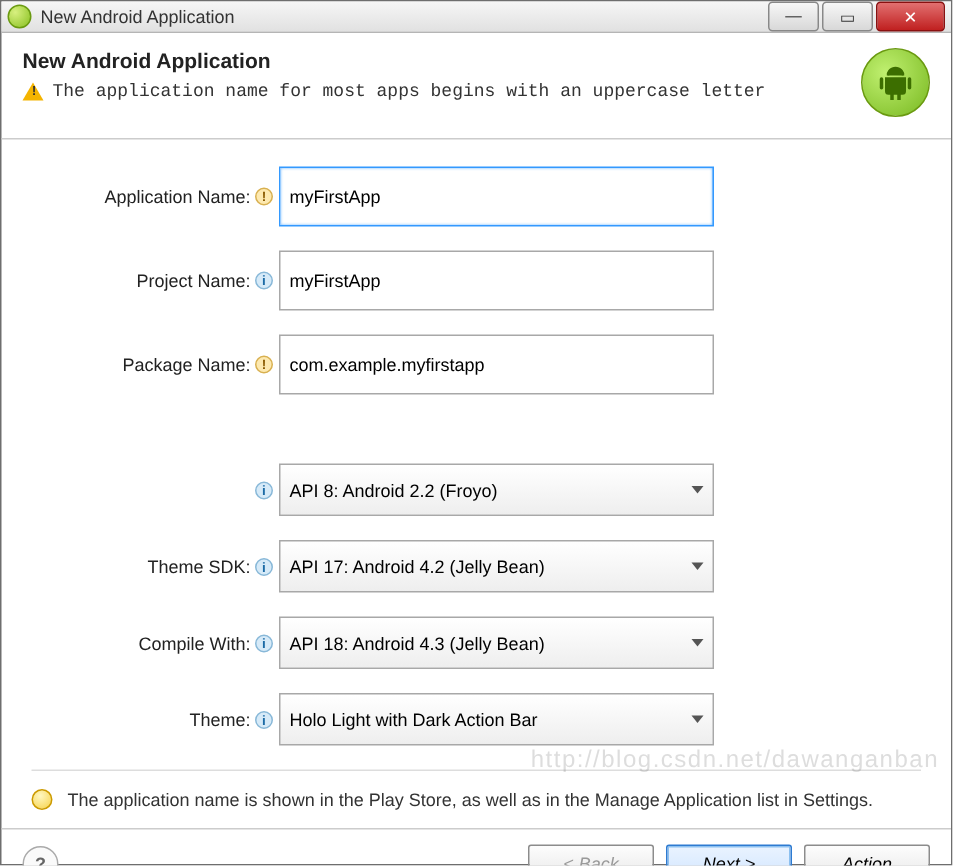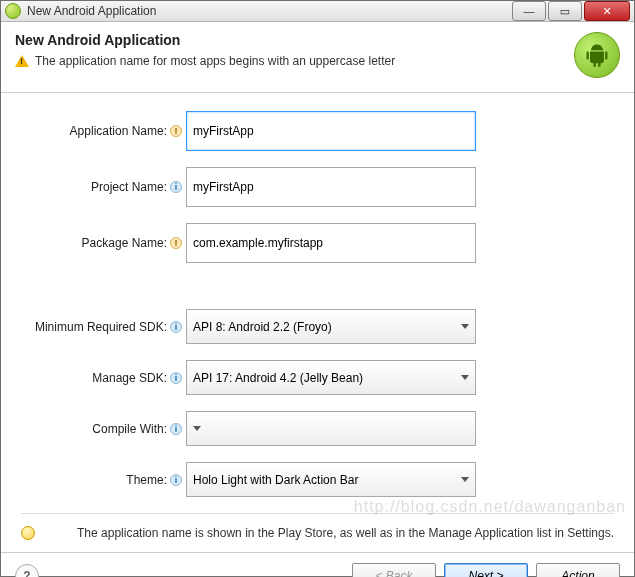--- a/index.html
+++ b/index.html
@@ -48,21 +48,21 @@
 .winbtn.close { background: linear-gradient(#e27070,#c02020); color:#fff; border-color:#8a1010; width:46px;}
 .header {
   padding: 10px 14px 14px 14px;
   border-bottom: 1px solid #ccc;
   display: flex;
   align-items: flex-start;
   position: relative;
 }
 .header-text { flex: 1; }
 .dialog-title { font-weight: bold; font-size: 14px; color:#222; margin-bottom:6px; }
-.warn-row { display:flex; align-items:center; gap:6px; color:#333; }
+.warn-row { display:flex; align-items:center; gap:6px; color:#333;font-family:Liberation Mono, monospace; }
 .warn-icon {
   width:0;height:0;border-left:7px solid transparent;border-right:7px solid transparent;border-bottom:12px solid #f4b400;position:relative;
 }
 .warn-icon::after{content:"!";position:absolute;left:-2px;top:1px;font-size:9px;font-weight:bold;color:#333;}
 .android-badge {
   width:46px;height:46px;border-radius:50%;
   background: radial-gradient(circle at 35% 35%, #c0f070, #78b820);
   border:1px solid #6a9a10;
   display:flex;align-items:center;justify-content:center;
 }
@@ -88,21 +88,21 @@
   width: 290px; height:35px;
   border:1px solid #a8a8a8;
   background: linear-gradient(#fff,#eee);
   padding:2px 6px; font-size:12px;
   display:flex;align-items:center;justify-content:space-between;
   cursor:pointer;
 }
 .select .caret{width:0;height:0;border-left:4px solid transparent;border-right:4px solid transparent;border-top:5px solid #555;}
 .spacer-row { height:14px; grid-column:1/3; }
 .hr { border:none; border-top:1px solid #ddd; margin:16px 0 10px 0;}
-.hint-row { display:flex; gap:10px; align-items:flex-start; color:#333; line-height:1.5;justify-content:space-between; }
+.hint-row { display:flex; gap:10px; align-items:flex-start; color:#333; line-height:1.5; }
 .bulb-icon{width:14px;height:14px;border-radius:50%;background:radial-gradient(circle at 40% 30%,#fff7c0,#f6d24a);border:1px solid #cc9a00;flex-shrink:0;margin-top:2px;}
 .footer {
   border-top:1px solid #ccc;
   padding:10px 14px;
   display:flex; align-items:center; gap:8px;
 }
 .help-btn{
   width:24px;height:24px;border:1px solid #aaa;border-radius:50%;
   display:flex;align-items:center;justify-content:center;color:#666;font-weight:bold;
   background:#fafafa;cursor:pointer;
@@ -174,42 +174,42 @@
 
       <div class="label-cell">
         <span>Package Name:</span>
         <span class="warn-small">!</span>
       </div>
       <div><input class="text-input" value="com.example.myfirstapp" style=""></div>
 
       <div class="spacer-row"></div>
 
       <div class="label-cell">
-        <span>Minimum Required SDK:</span>
         <span class="info-icon">i</span>
       </div>
       <div class="select">
         <span>API 8: Android 2.2 (Froyo)</span>
         <span class="caret"></span>
       </div>
 
       <div class="label-cell">
-        <span>Manage SDK:</span>
+        <span>Theme SDK:</span>
         <span class="info-icon">i</span>
       </div>
       <div class="select">
         <span>API 17: Android 4.2 (Jelly Bean)</span>
         <span class="caret"></span>
       </div>
 
       <div class="label-cell">
         <span>Compile With:</span>
         <span class="info-icon">i</span>
       </div>
       <div class="select">
+        <span>API 18: Android 4.3 (Jelly Bean)</span>
         <span class="caret"></span>
       </div>
 
       <div class="label-cell">
         <span>Theme:</span>
         <span class="info-icon">i</span>
       </div>
       <div class="select">
         <span>Holo Light with Dark Action Bar</span>
         <span class="caret"></span>

